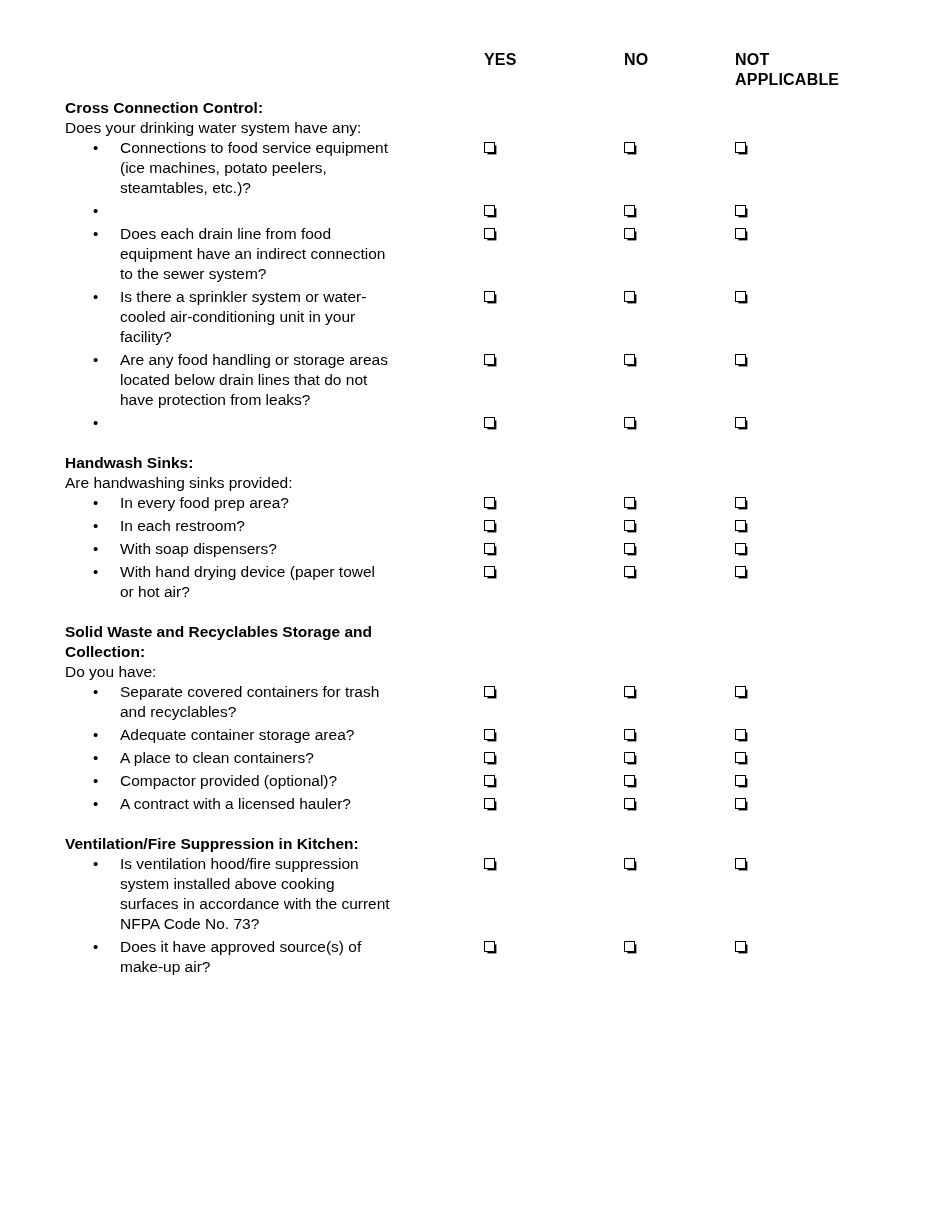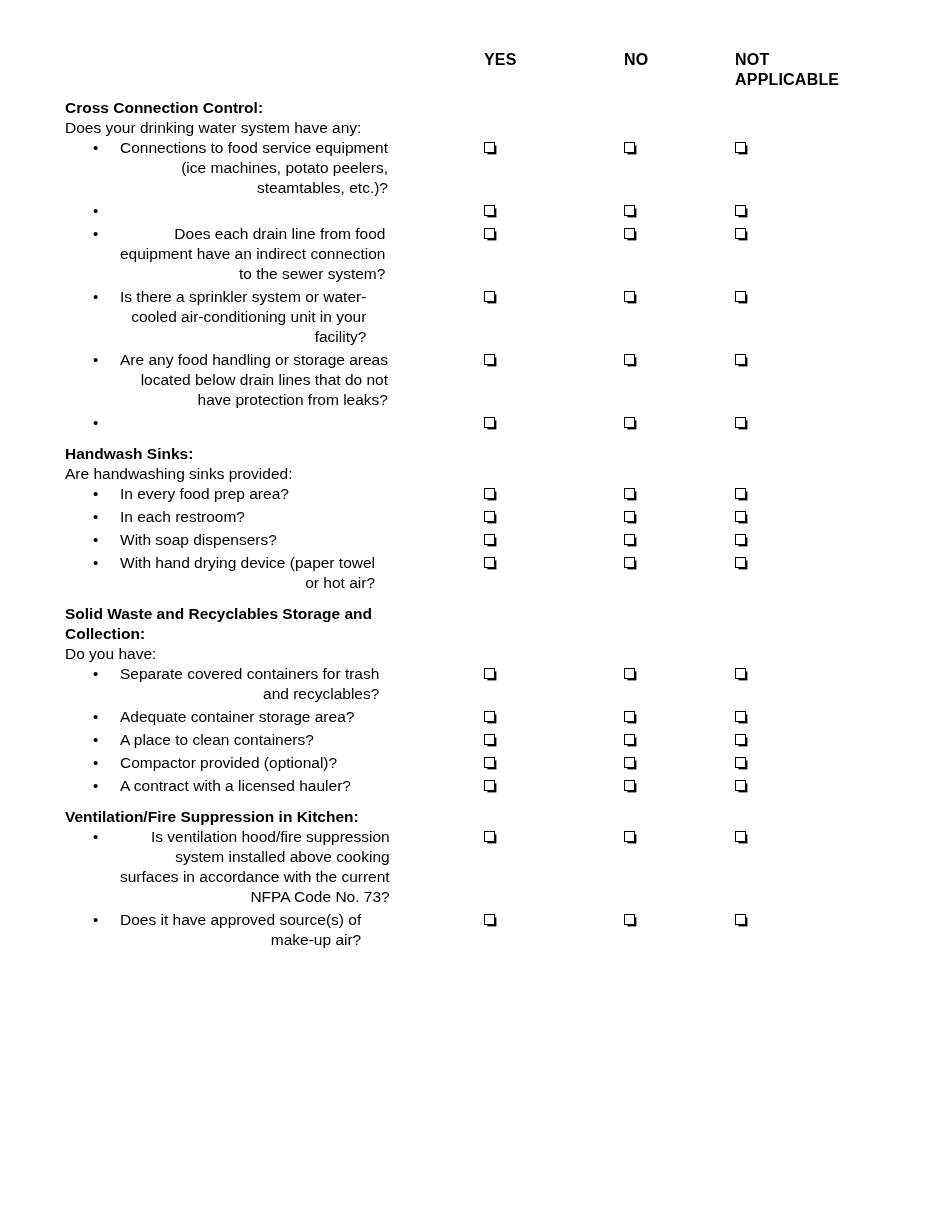--- a/index.html
+++ b/index.html
@@ -28,21 +28,21 @@
   }
   .hdr-cell {
     font-weight: bold;
     font-size: 16px;
     letter-spacing: 0.2px;
   }
   .section {
     margin-top: 8px;
   }
   .section + .section {
-    margin-top: 11px;
+    margin-top: 20px;
   }
   .section-title {
     font-weight: bold;
     white-space: pre-line;
   }
   .section-intro {
     white-space: pre-line;
   }
   .item {
     margin-bottom: 3px;
@@ -53,21 +53,20 @@
     box-sizing: border-box;
   }
   .bullet {
     flex: none;
     width: 27px;
     font-size: 15px;
   }
   .item-text {
     white-space: pre-line;
     max-width: 320px;
-    text-align: right;
   }
   .cb {
     display: inline-block;
     width: 9px;
     height: 9px;
     background: #ffffff;
     border: 1.7px solid #000000;
     box-shadow: 2.4px 2.4px 0 -1px #000000;
     margin-top: 4px;
     cursor: pointer;

